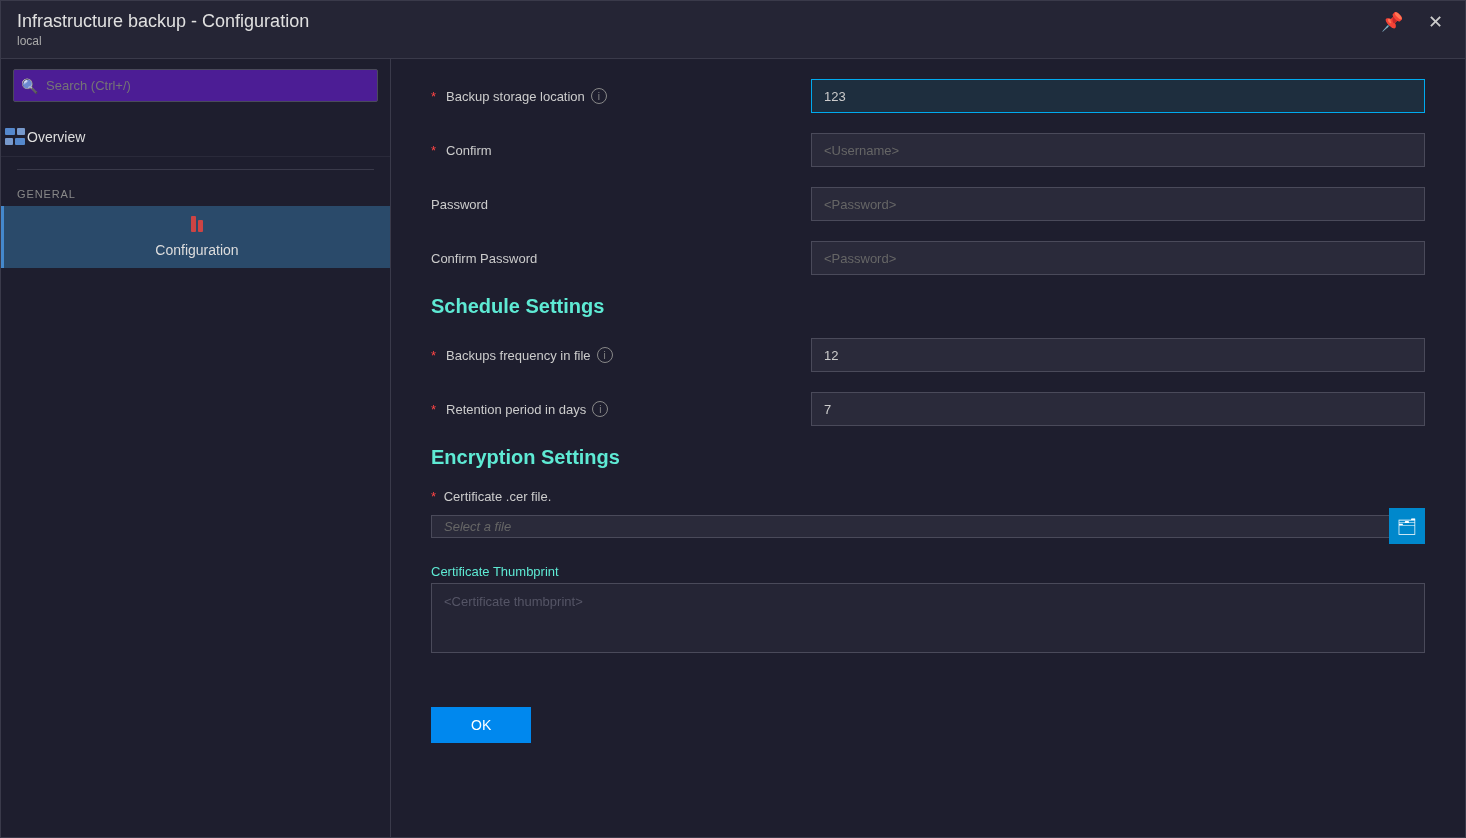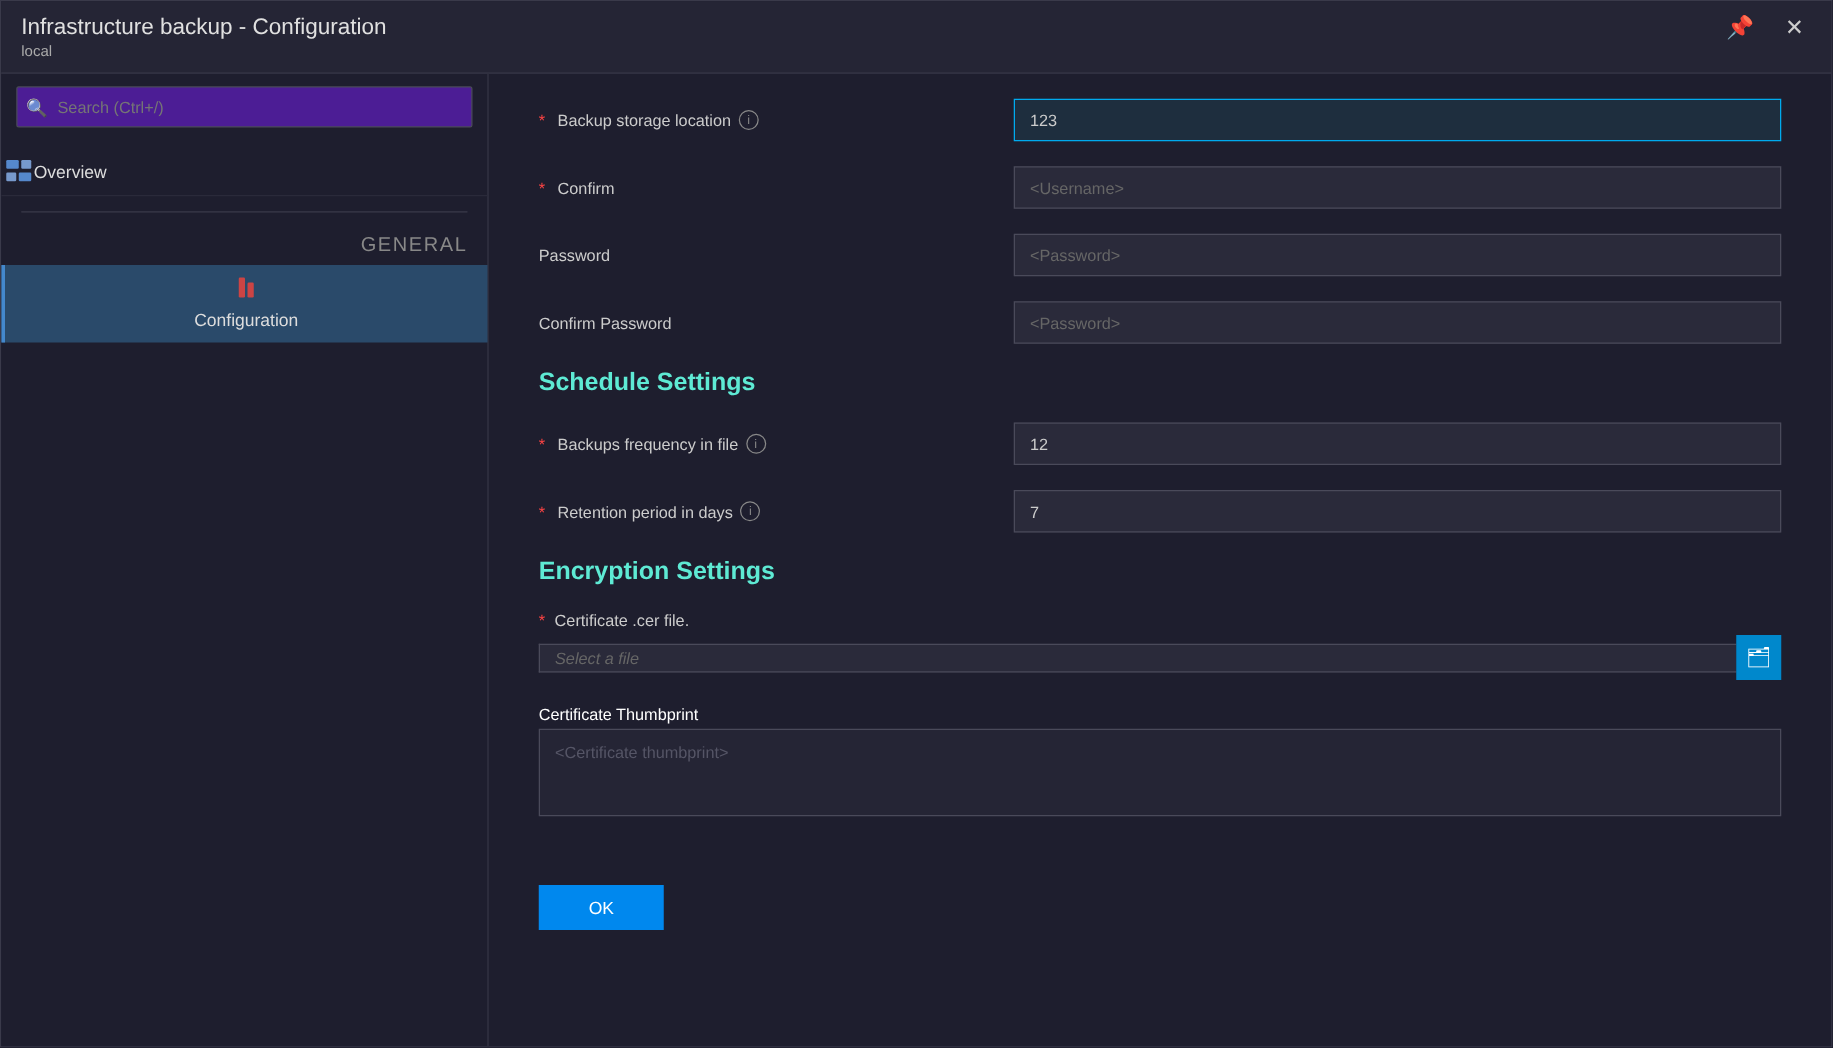--- a/index.html
+++ b/index.html
@@ -124,25 +124,24 @@
       background: #7799cc;
       border-radius: 1px;
     }
     .sidebar-label {
       font-size: 14px;
       color: #dddddd;
       font-weight: 500;
     }
     .sidebar-section-label {
       padding: 6px 16px;
-      font-size: 16px;
+      font-size: 11px;
       color: #888888;
       letter-spacing: 0.08em;
       text-transform: uppercase;
-      text-align: right;
     }
     .sidebar-item-active {
       display: flex;
       align-items: center;
       padding: 10px 16px;
       background: #2a4a6a;
       cursor: pointer;
       gap: 10px;
       border-left: 3px solid #4488cc;
       flex-direction: column;
@@ -253,21 +252,21 @@
       align-items: center;
       justify-content: center;
       flex-shrink: 0;
     }
     .cert-section {
       width: 100%;
       margin-bottom: 20px;
     }
     .cert-label {
       font-size: 13px;
-      color: #ffffff;
+      color: #5eead4;
       margin-bottom: 4px;
       display: block;
     }
     .cert-label-required {
       font-size: 13px;
       color: #cccccc;
       margin-bottom: 4px;
       display: block;
     }
     .cert-textarea {

